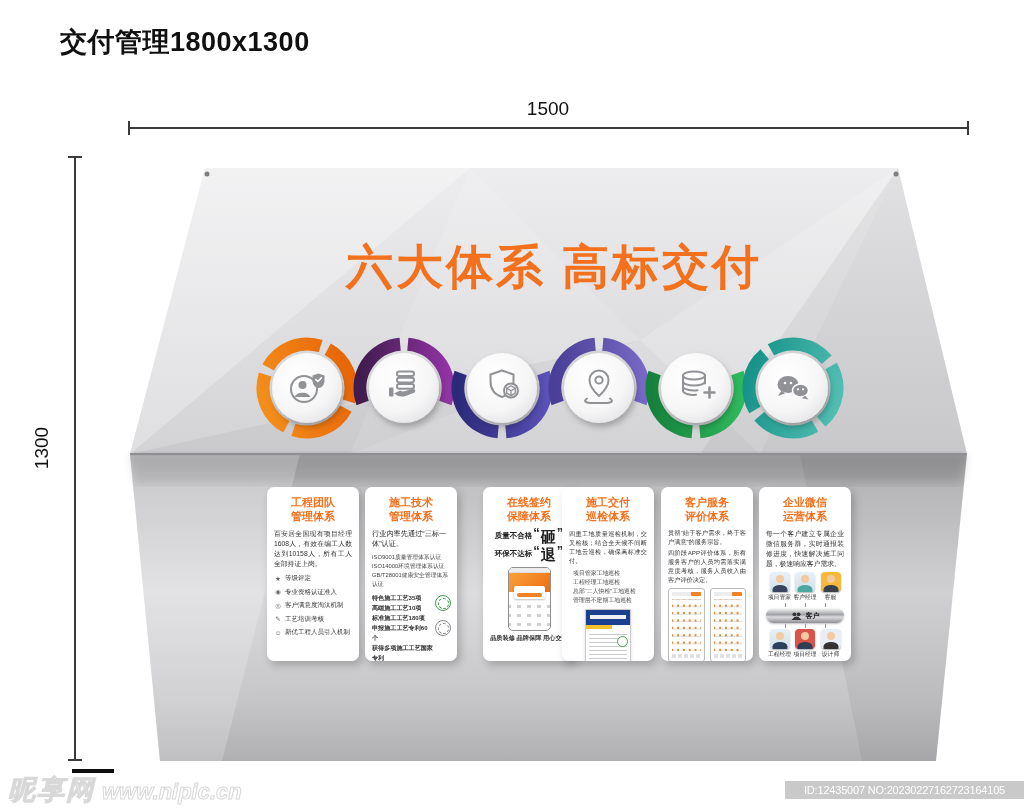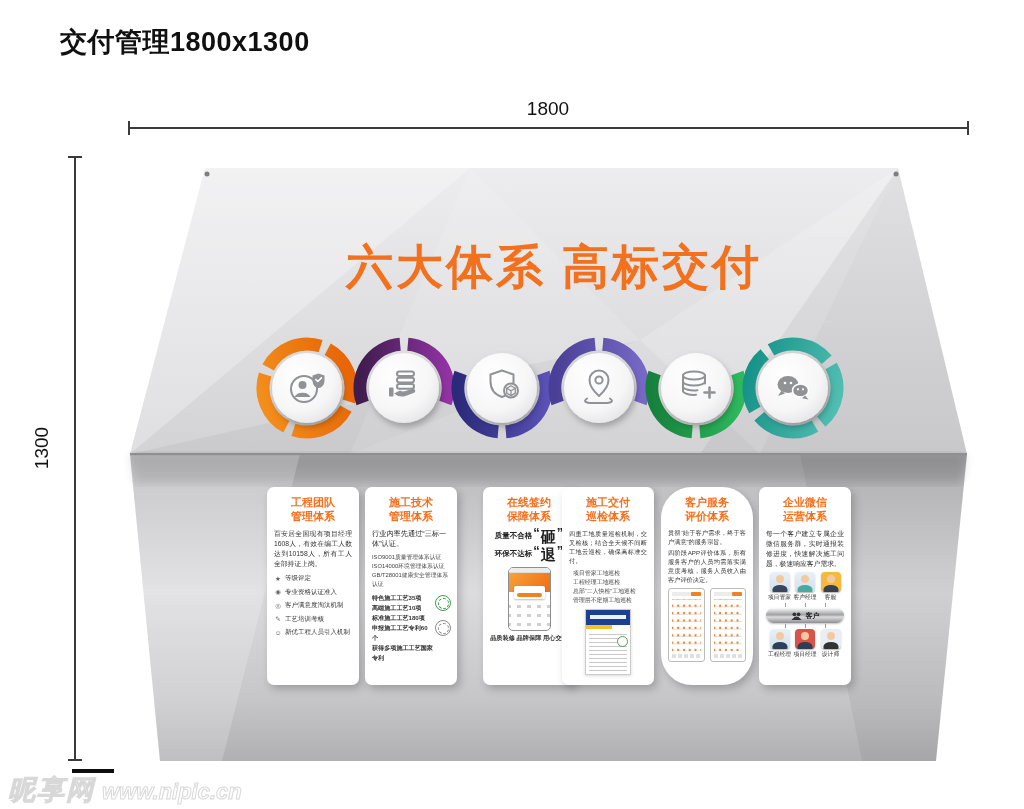--- a/index.html
+++ b/index.html
@@ -17,21 +17,21 @@
                   transform:rotate(-90deg);}
 
   
   .banner-title{position:absolute;left:254px;top:236px;width:600px;text-align:center;
                 font-size:47px;font-weight:900;color:#f3701d;letter-spacing:3px;white-space:nowrap;}
 
   
   .wall-svg{position:absolute;left:0;top:0;}
 
   
-  .card{position:absolute;top:487px;width:92px;height:198px;background:#fff;border-radius:7px;
+  .card{position:absolute;top:487px;width:92px;height:174px;background:#fff;border-radius:7px;
         box-shadow:3px 4px 8px rgba(0,0,0,.22);padding:8px 7px 6px;box-sizing:border-box;overflow:hidden;}
   .card-title{font-size:11px;line-height:1.3;font-weight:800;color:#f3701d;text-align:center;margin-bottom:5px;}
   .card-body{font-size:6.8px;line-height:1.5;color:#333;text-align:justify;}
   .card-list{margin-top:5px;}
   .card-li{font-size:6.5px;color:#333;margin:4.5px 0;display:flex;gap:3px;align-items:center;}
   .li-ic{font-size:6.5px;color:#666;width:8px;text-align:center;flex:0 0 auto;}
 
   
   .lead{font-size:7.2px;font-weight:400;color:#222;line-height:1.5;margin-bottom:3px;}
   .certs div{font-size:5.8px;color:#444;line-height:1.55;}
@@ -108,21 +108,21 @@
   .id-bar{position:absolute;left:785px;top:781px;width:239px;height:18px;background:#c9c9c9;
           display:flex;align-items:center;justify-content:center;}
   .id-bar span{font-size:11px;color:#fff;letter-spacing:-.2px;white-space:nowrap;}
 </style>
 </head>
 <body>
 
 <div class="stage">
 
   <div class="doc-title">交付管理1800x1300</div>
-  <div class="dim-label-top">1800</div>
+  <div class="dim-label-top">1500</div>
   <div class="dim-line-h"></div>
   <div class="tick-v" style="left:128px;"></div>
   <div class="tick-v" style="left:967px;"></div>
   <div class="dim-label-left">1300</div>
   <div class="dim-line-v"></div>
   <div class="tick-h" style="top:156px;"></div>
   <div class="tick-h" style="top:759px;"></div>
 
   <svg class="wall-svg" width="1024" height="809" viewBox="0 0 1024 809">
     <defs>
@@ -373,21 +373,21 @@
       <div>管理层不定期工地巡检</div>
     </div>
     <div class="poster">
       <div class="po-head"></div>
       <div class="po-ribbon"></div>
       <div class="po-body"></div>
       <div class="po-seal"></div>
     </div>
   </section>
 
-  <section class="card" style="left:661px;border-radius:31px;">
+  <section class="card" style="left:661px;">
     <div class="card-title">
       <div>客户服务</div>
         <div>评价体系</div>
     </div>
     <div class="c5-body">贯彻“始于客户需求，终于客户满意”的服务宗旨。</div>
     <div class="c5-body">四阶段APP评价体系，所有服务客户的人员均需落实满意度考核，服务人员收入由客户评价决定。</div>
     <div class="phones">
       <div class="rate-phone">
         <div class="rp-top"></div>
         <div class="rp-stars"></div>
@@ -455,14 +455,17 @@
           </div>
       </div>
     </div>
   </section>
 
   <div class="wm-dash"></div>
   <div class="watermark">
     <span class="wm-logo">昵享网</span>
     <span class="wm-url">www.nipic.cn</span>
   </div>
+  <div class="id-bar">
+    <span>ID:12435007 NO:20230227162723164105</span>
+  </div>
 
 </div>
 
 </body></html>

